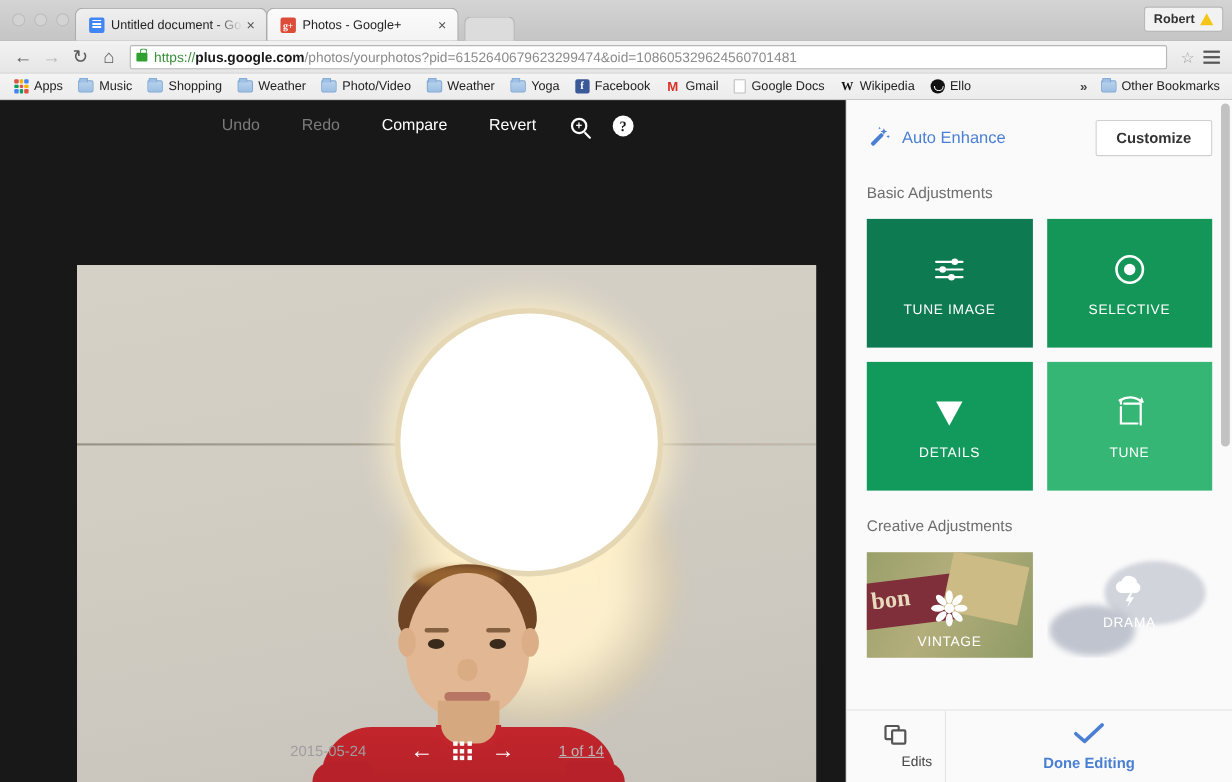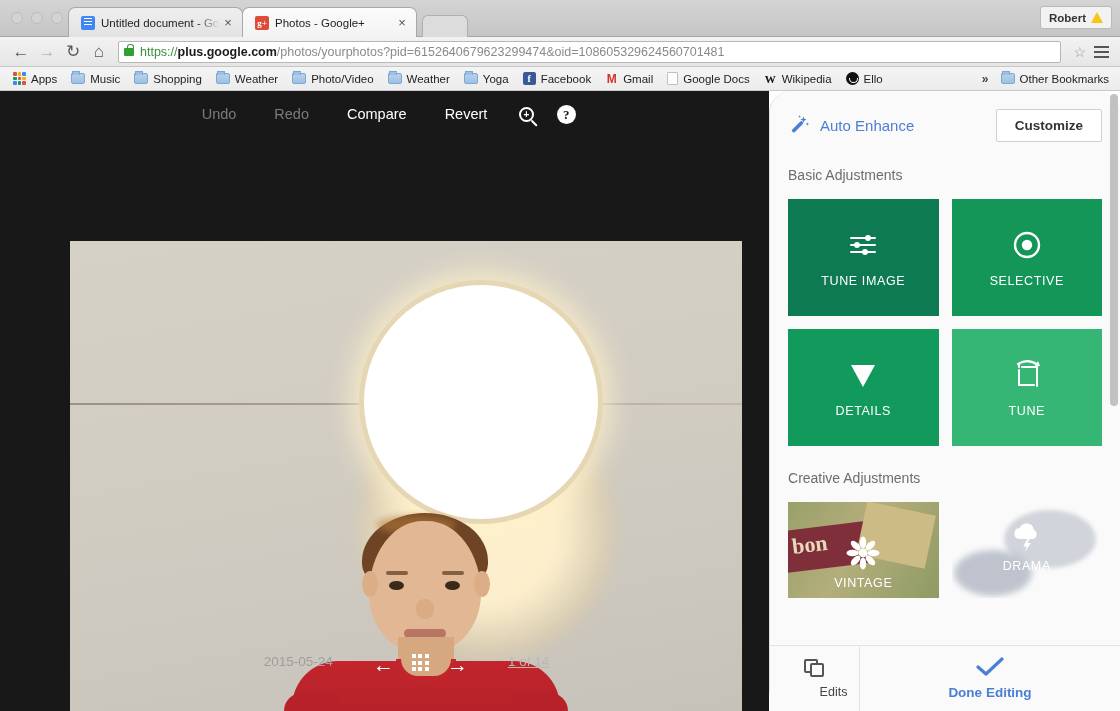--- a/index.html
+++ b/index.html
@@ -172,33 +172,33 @@
       border-radius: 46px 46px 0 0; }
   .ph-collar { position: absolute; left: 326px; top: 418px; width: 60px; height: 22px;
       border: 5px solid #c3252c; border-top: none; border-radius: 0 0 30px 30px;
       background: #d5a87f; }
   .ph-sleeve-l { position: absolute; left: 214px; top: 452px; width: 54px; height: 58px;
       background: #b7222a; border-radius: 18px 4px 0 0; }
   .ph-sleeve-r { position: absolute; left: 444px; top: 452px; width: 54px; height: 58px;
       background: #b7222a; border-radius: 4px 18px 0 0; }
 
   .stage-footer { position: absolute; left: 0; bottom: 0; width: 813px; height: 57px;
-      display: flex; justify-content: center; gap: 0; }
+      display: flex; align-items: center; justify-content: center; gap: 0; }
   .sf-date { color: #9e9e9e; font-size: 13.5px; padding-right: 22px; }
   .sf-arrow { color: #fff; font-size: 21px; padding: 0 18px; line-height: 1; }
   .sf-grid { display: grid; grid-template-columns: repeat(3,4px); grid-template-rows: repeat(3,4px);
       gap: 2.5px; }
   .sf-grid i { background: #fff; display: block; }
   .sf-count { color: #b9b9b9; font-size: 13.5px; padding-left: 22px; text-decoration: underline; }
 
   .cursor { position: absolute; left: 779px; top: 156px; width: 12px; height: 18px; }
 
   
   .side { width: 371px; background: #fafafa; position: relative;
-          border-left: 1px solid #e0e0e0; border-radius: 22px; }
+          border-left: 1px solid #e0e0e0; }
   .side-scroll { position: absolute; inset: 0 0 66px 0; overflow: hidden; padding: 0 18px; }
   .enhance-row { display: flex; align-items: center; height: 68px; gap: 10px; }
   .wand { width: 22px; height: 22px; position: relative; flex: none; }
   .auto-enhance { color: #4a7fd4; font-size: 15px; flex: 1; }
   .customize-btn { border: 1px solid #d0d0d0; background: #fff; border-radius: 2px;
       padding: 8px 18px; font-size: 13.5px; font-weight: bold; color: #333; }
   .sec-title { color: #6d6d6d; font-size: 14px; margin: 8px 0 10px; }
   .tile-grid { display: grid; grid-template-columns: 1fr 1fr; gap: 13px; margin-top: 16px; }
   .tile { height: 117px; position: relative; display: flex; flex-direction: column;
       align-items: center; justify-content: center; gap: 12px; overflow: hidden; }

